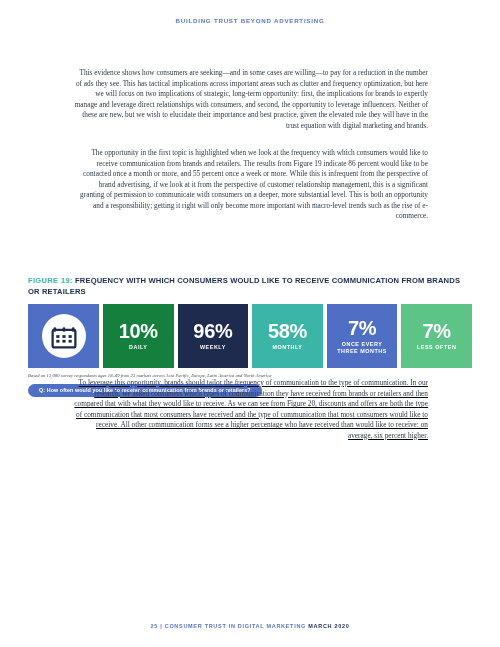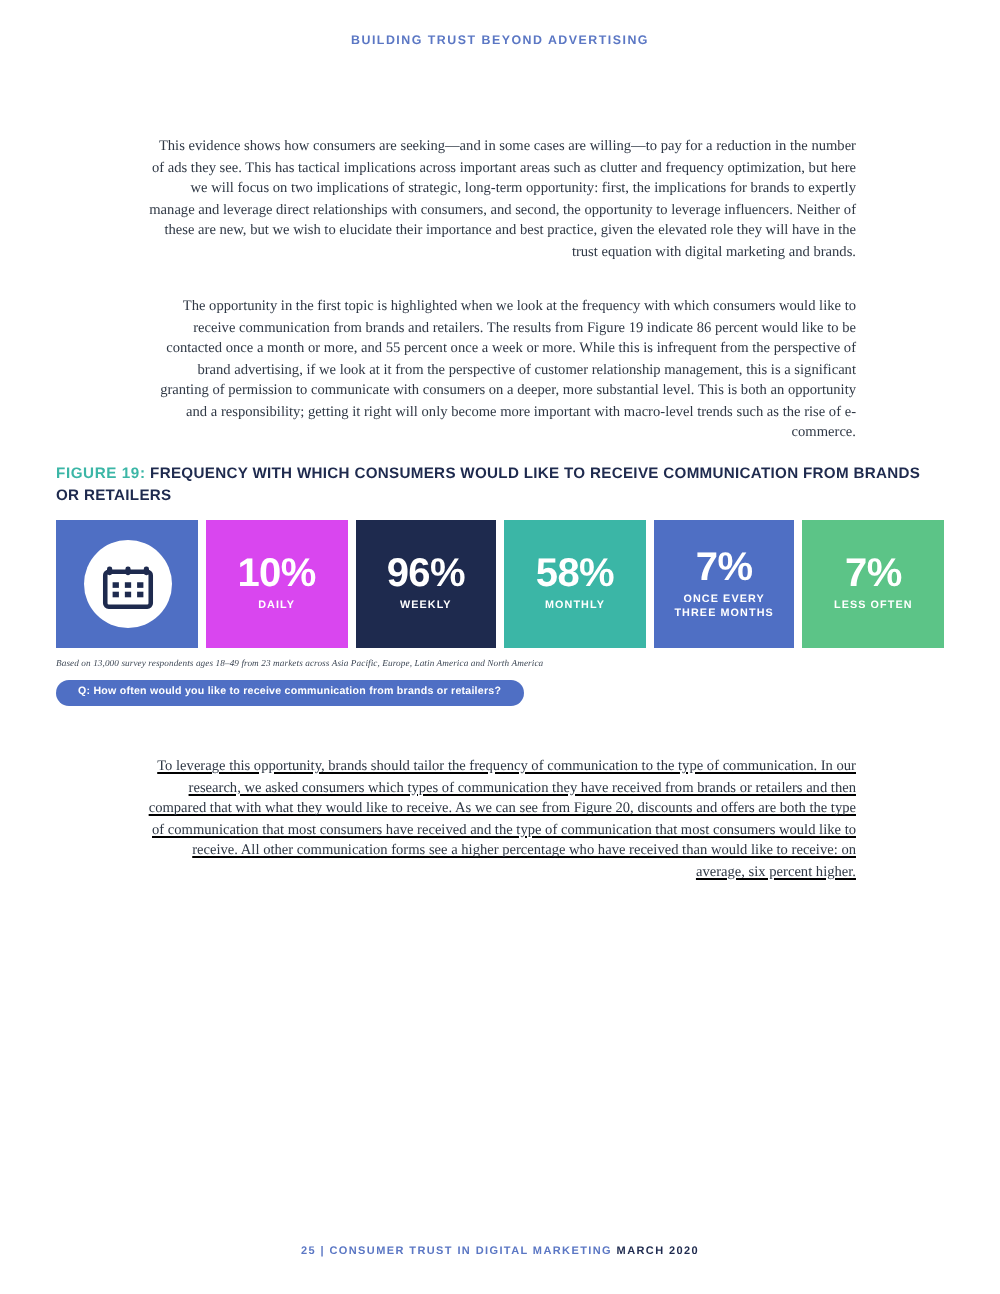--- a/index.html
+++ b/index.html
@@ -56,20 +56,21 @@
     width: 444px;
   }
   .fig-title {
     font-family: "Liberation Sans", sans-serif;
     font-size: 7.6px;
     font-weight: bold;
     letter-spacing: 0.15px;
     line-height: 10.5px;
     color: #1e2a4e;
     margin-bottom: 7px;
+    margin-top: 44px;
   }
   .fig-num {
     color: #3bb6a6;
     font-weight: bold;
     letter-spacing: 0.3px;
   }
 
   .tiles {
     display: flex;
     gap: 4px;
@@ -179,21 +180,21 @@
             <rect x="7.2" y="15" width="3.6" height="3.2" fill="#1e2a4e"></rect>
             <rect x="14.2" y="15" width="3.6" height="3.2" fill="#1e2a4e"></rect>
             <rect x="21.2" y="15" width="3.6" height="3.2" fill="#1e2a4e"></rect>
             <rect x="7.2" y="20.4" width="3.6" height="3.2" fill="#1e2a4e"></rect>
             <rect x="14.2" y="20.4" width="3.6" height="3.2" fill="#1e2a4e"></rect>
             <rect x="21.2" y="20.4" width="3.6" height="3.2" fill="#1e2a4e"></rect>
           </svg>
         </div>
       </div>
 
-      <div class="tile" style="background:#d946ef;text-align:center;">
+      <div class="tile" style="background:#15803d;text-align:center;">
         <div class="pct">10%</div>
         <div class="lbl">DAILY</div>
       </div>
 
       <div class="tile" style="background:#1e2a4e;">
         <div class="pct">96%</div>
         <div class="lbl">WEEKLY</div>
       </div>
 
       <div class="tile" style="background:#3bb6a6;">

